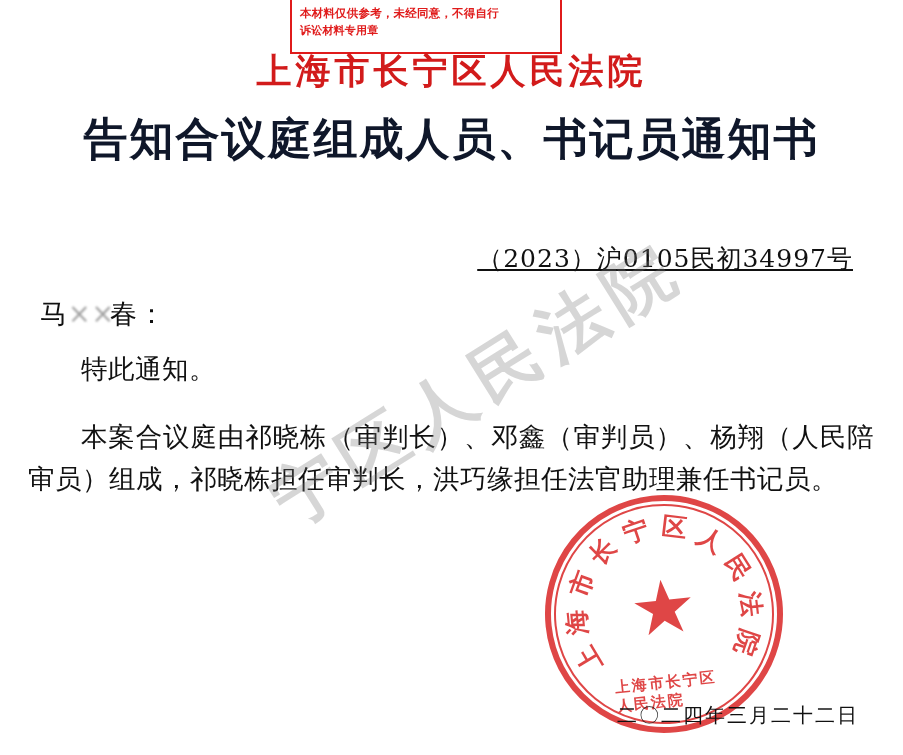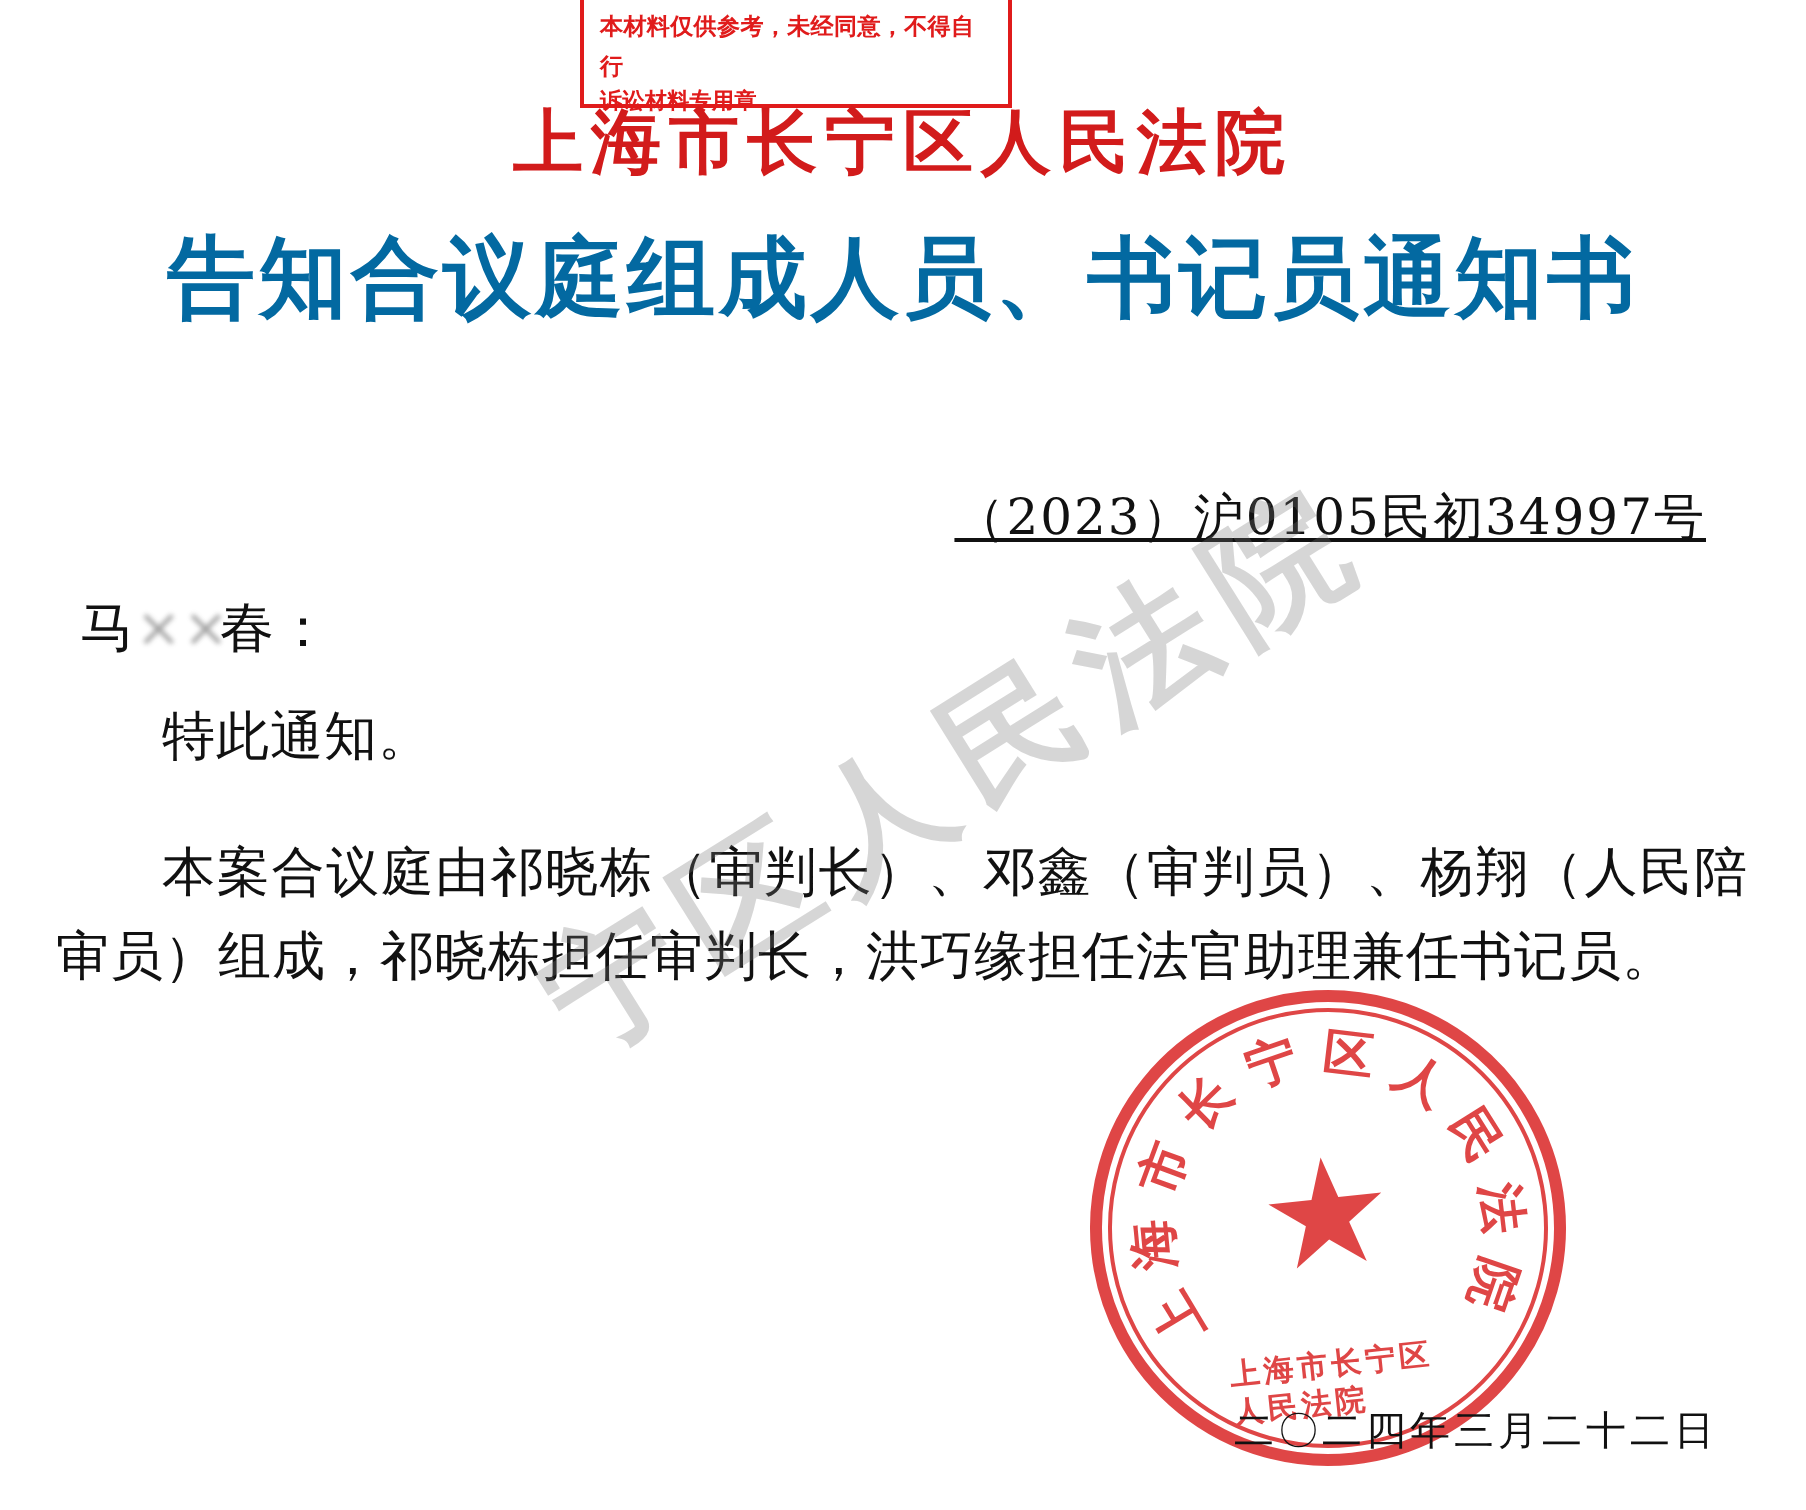--- a/index.html
+++ b/index.html
@@ -14,21 +14,21 @@
     overflow: hidden;
     font-family: "Liberation Serif", serif;
     color: #111111;
   }
 
   
   .notice-stamp {
     position: absolute;
     left: 290px;
     top: 0px;
-    width: 216px;
+    width: 272px;
     height: 54px;
     border: 2px solid #e01b1b;
     border-top: none;
     box-sizing: border-box;
     color: #e01b1b;
     font-family: "DejaVu Sans", sans-serif;
     font-size: 11.5px;
     line-height: 20px;
     padding: 3px 6px 0 8px;
     font-weight: bold;
@@ -57,21 +57,21 @@
   }
   .doc-title {
     position: absolute;
     left: 0; right: 0;
     top: 110px;
     text-align: center;
     font-family: "DejaVu Serif", serif;
     font-weight: bold;
     font-size: 44px;
     letter-spacing: 2px;
-    color: #0369a1;
+    color: #0f172a;
   }
 
   
   .case-number {
     position: absolute;
     right: 50px;
     top: 242px;
     font-family: "DejaVu Serif", serif;
     font-size: 25px;
     letter-spacing: 1px;

